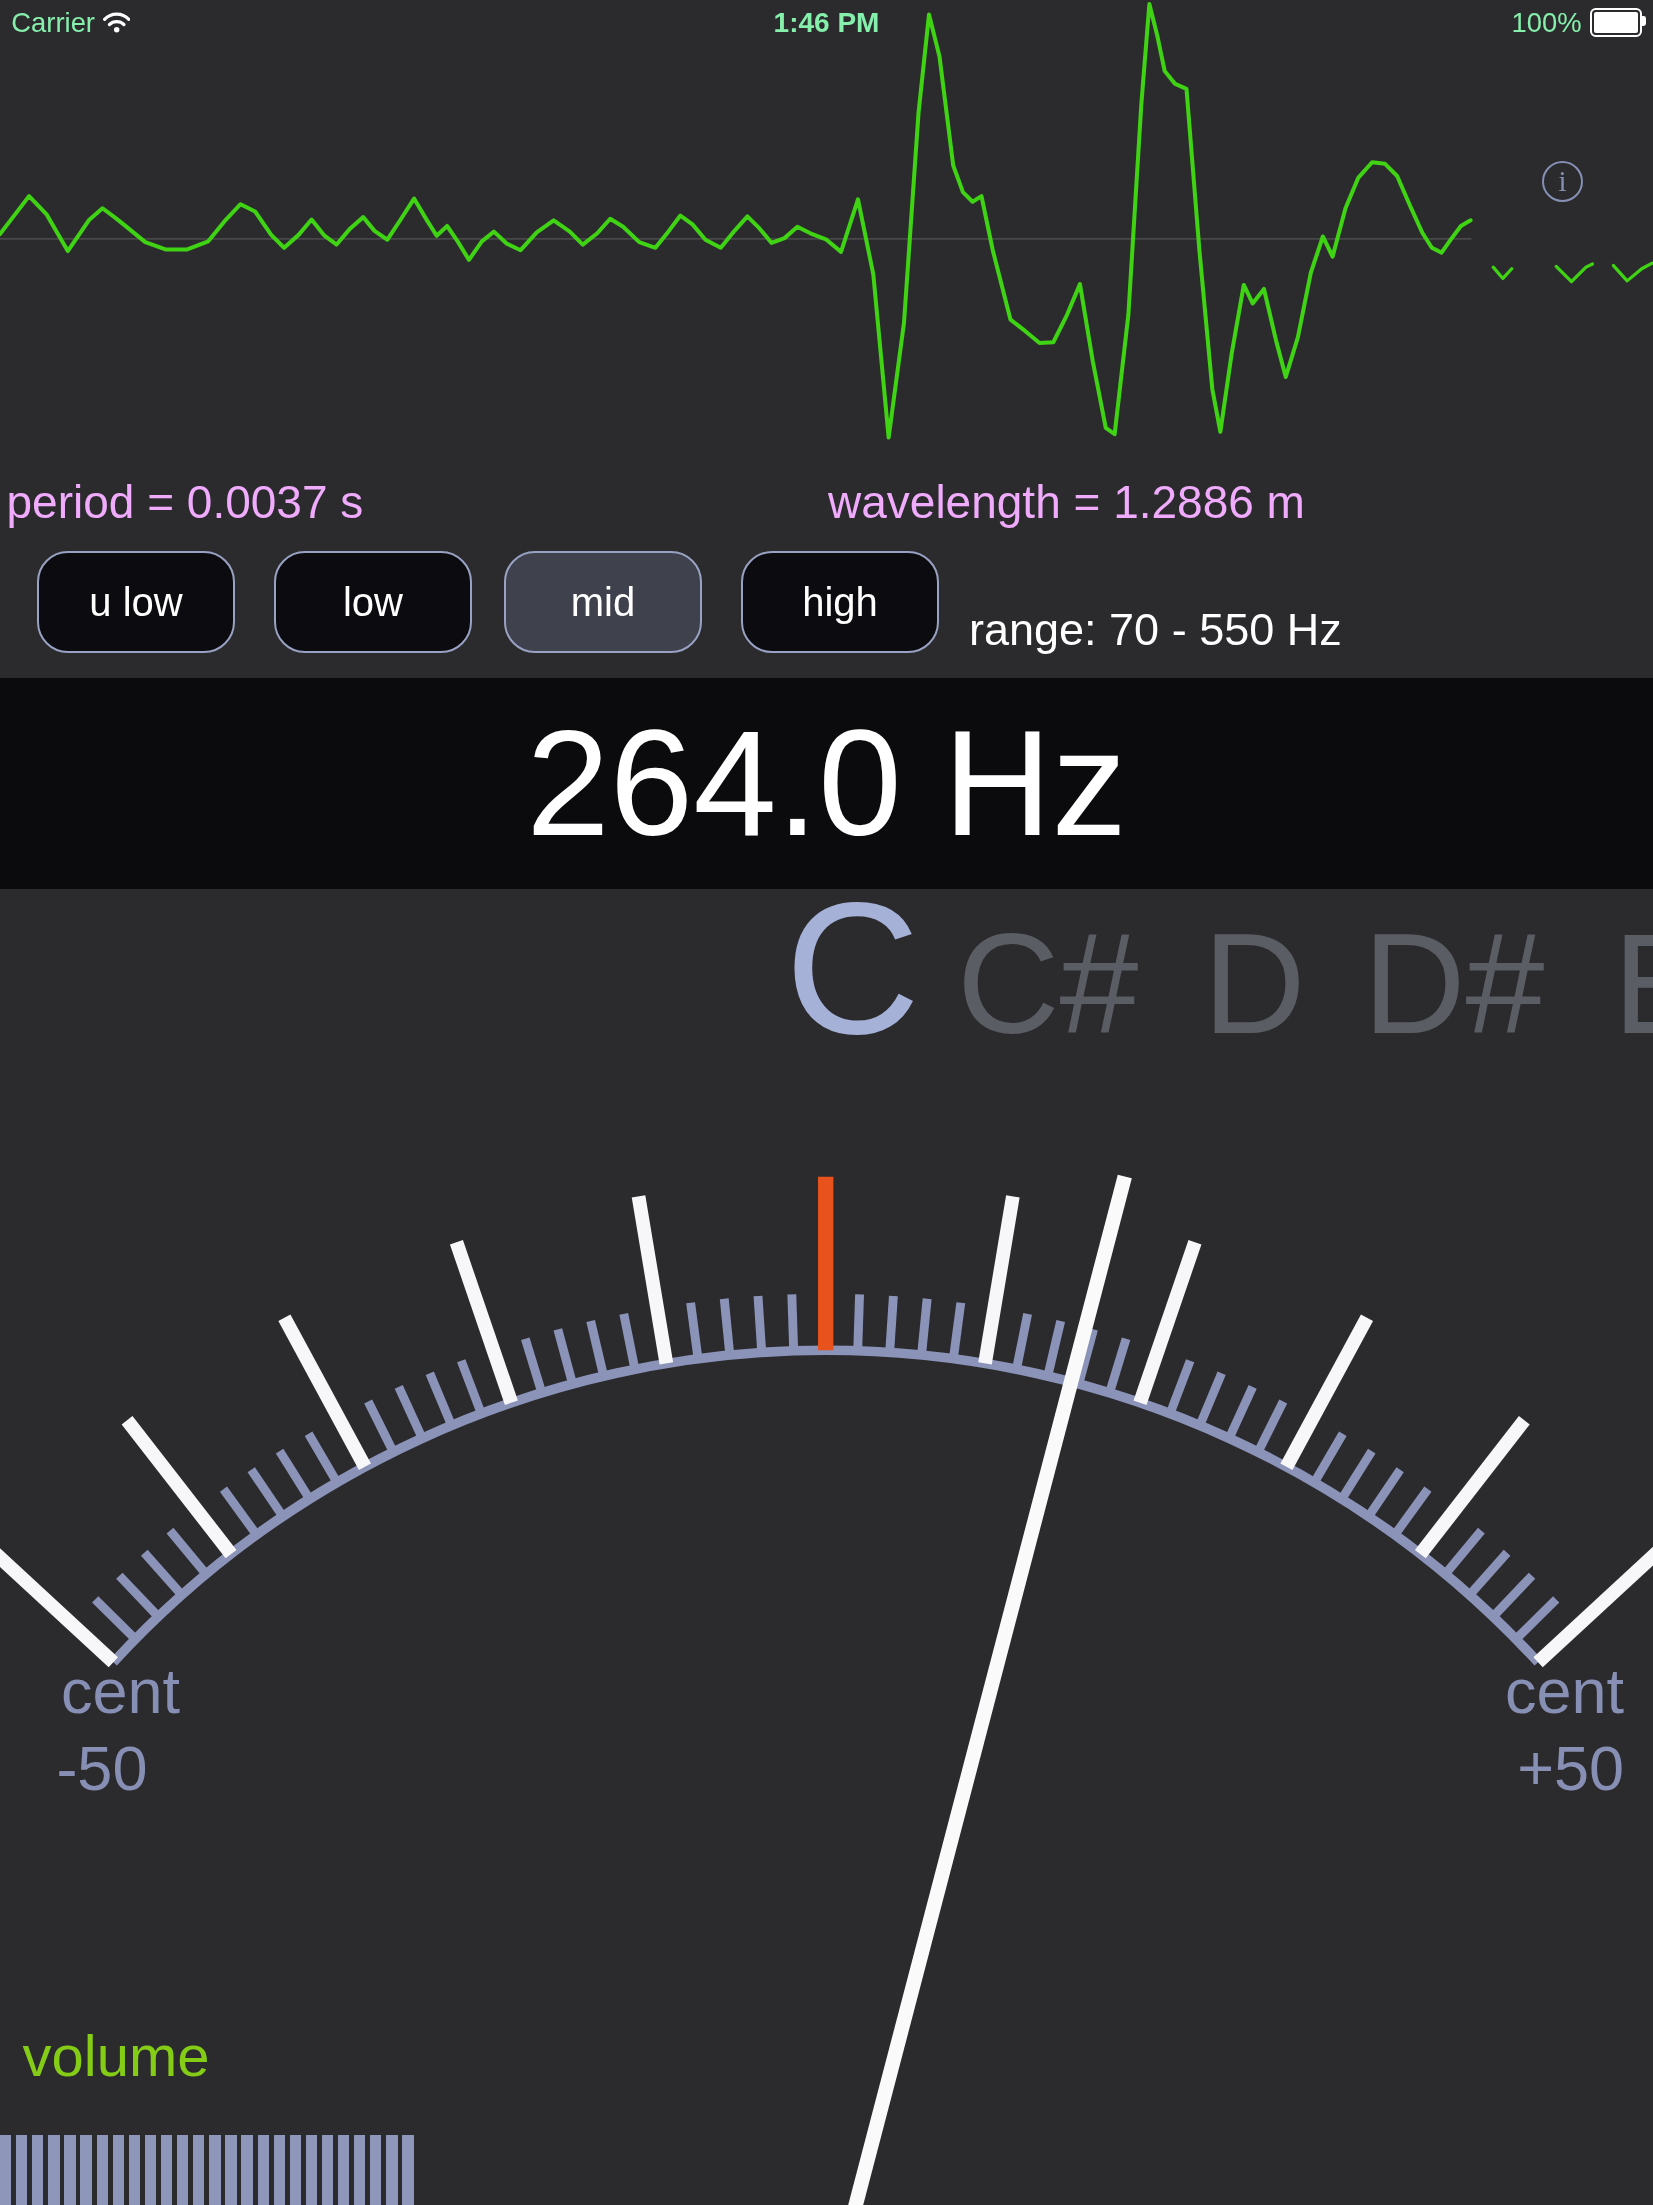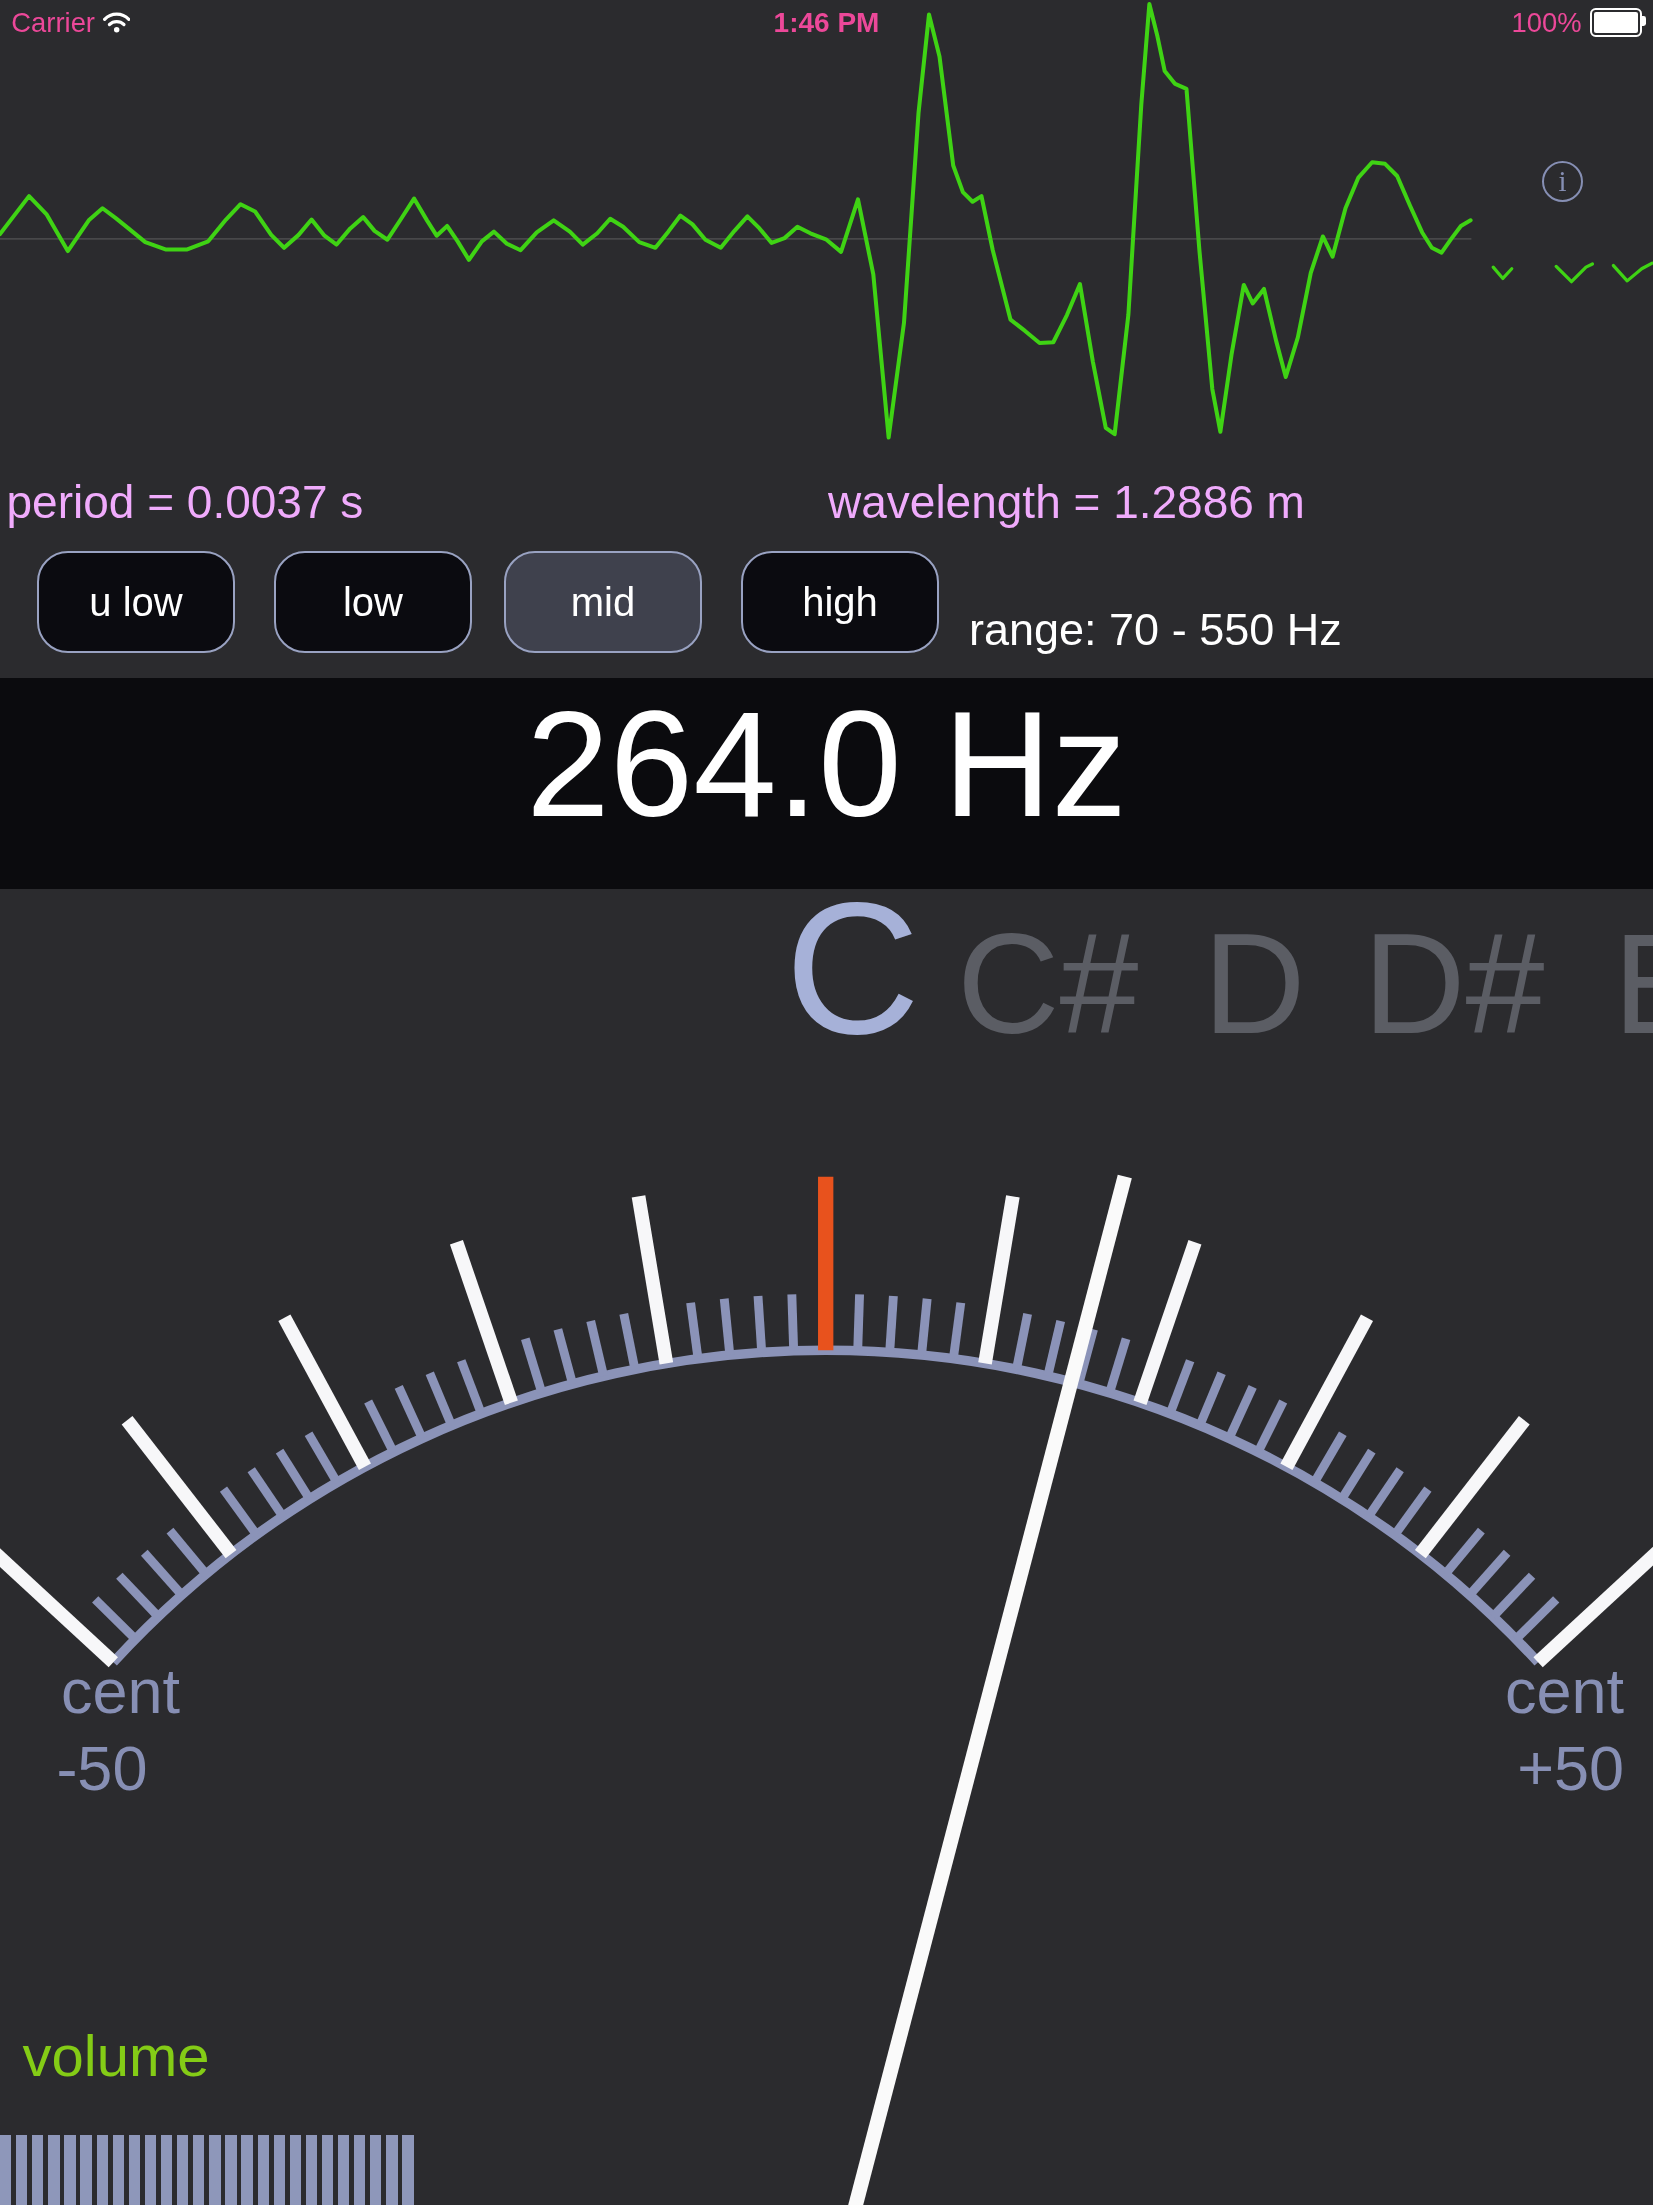--- a/index.html
+++ b/index.html
@@ -1,19 +1,19 @@
 <!DOCTYPE html>
 <html style="font-size:13px"><head>
 <meta charset="utf-8">
 <style>
   html,body{margin:0;padding:0;background:#2b2b2e;}
   body{width:1653px;height:2205px;position:relative;overflow:hidden;
        font-family:"Liberation Sans",sans-serif;-webkit-font-smoothing:antialiased;}
   
-  .statusbar{position:absolute;top:0;left:0;width:1653px;height:42px;color:#ec4899;}
+  .statusbar{position:absolute;top:0;left:0;width:1653px;height:42px;color:#86efac;}
   .sb-left{position:absolute;left:11.3px;top:6.5px;font-size:27.4px;display:flex;align-items:center;gap:8px;}
   .sb-center{position:absolute;left:0;top:6.5px;width:1653px;text-align:center;font-size:28px;font-weight:700;}
   .sb-right{position:absolute;right:11.3px;top:6.5px;font-size:27.4px;display:flex;align-items:center;gap:8px;}
   .battery{width:45px;height:22.6px;border:2px solid #fff;border-radius:5.7px;position:relative;background:#fff;background-clip:content-box;padding:1.6px;}
   .battery:after{content:"";position:absolute;right:-6.5px;top:6.5px;width:4px;height:9.7px;background:#fff;border-radius:0 2.4px 2.4px 0;}
   
   #wave-svg{position:absolute;left:0;top:0;}
   
   .info-btn{position:absolute;left:1542px;top:161px;width:37px;height:37px;border:2.8px solid #868fb4;
     border-radius:50%;color:#868fb4;font-family:"Liberation Serif",serif;font-size:29px;
@@ -23,21 +23,21 @@
   #period{left:6.5px;}
   #wavelength{left:828px;}
   
   .rbtn{position:absolute;top:551px;width:194px;height:98px;border:2px solid #99a2c2;border-radius:31px;
     background:#0b0b10;color:#fff;font-size:40px;display:flex;align-items:center;justify-content:center;
     font-family:"Liberation Sans",sans-serif;}
   .rbtn.sel{background:#3f414d;}
   .range-label{position:absolute;left:969px;top:604px;font-size:45px;color:#ffffff;white-space:nowrap;}
   
   .freq-band{position:absolute;left:0;top:678px;width:1653px;height:211px;background:#0b0b0e;
-    display:flex;justify-content:center;}
+    display:flex;align-items:center;justify-content:center;}
   .freq-text{color:#fff;font-size:150px;letter-spacing:0;}
   
   .note-strip{position:absolute;left:0;top:889px;width:1653px;height:171px;}
   .note{position:absolute;bottom:4.8px;line-height:1;color:#5b5d64;font-size:142px;}
   .note.active{color:#a6b1d8;font-size:187px;bottom:-1.6px;}
   
   #gauge-svg{position:absolute;left:0;top:0;pointer-events:none;}
   
   .cent-lbl{position:absolute;color:#878fb4;font-size:63px;line-height:1.0;margin-left:37px;}
   #cent-left{left:24px;top:1660px;}

